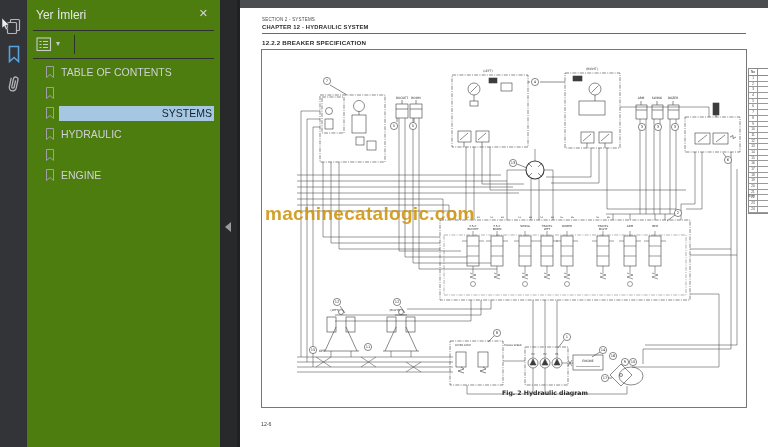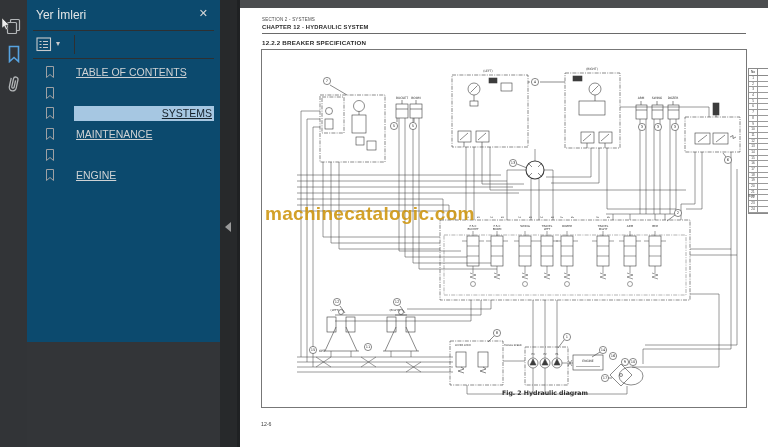--- a/index.html
+++ b/index.html
@@ -4,34 +4,34 @@
 <style>
   html,body{margin:0;padding:0;background:#222;}
   #app{position:relative;width:768px;height:447px;overflow:hidden;background:#333538;
        font-family:"Liberation Sans",sans-serif;-webkit-font-smoothing:antialiased;}
 
   
   #icon-strip{position:absolute;left:0;top:0;width:27px;height:447px;background:#323437;}
   .strip-icon{position:absolute;left:0;width:27px;text-align:center;}
 
   
-  #bookmark-panel{position:absolute;left:27px;top:0;width:193px;height:342px;background:#0c4a6e;color:#cfd2d4;}
+  #bookmark-panel{position:absolute;left:27px;top:0;width:193px;height:447px;background:#4d7c0f;color:#cfd2d4;}
   #panel-header{position:relative;height:30px;}
   #panel-title{position:absolute;left:9px;top:8px;font-size:12px;color:#e4e6e7;}
   #panel-close{position:absolute;right:12px;top:7px;font-size:11px;color:#d8d8d8;cursor:default;}
   .h-div{position:absolute;left:6px;right:6px;height:1px;background:#2e3032;}
   #panel-toolbar{position:absolute;left:0;top:31px;width:100%;height:27px;}
   #options-btn{position:absolute;left:9px;top:6px;width:30px;height:17px;}
   #options-caret{position:absolute;left:20px;top:2px;font-size:8px;color:#c8cacc;}
   #toolbar-vdiv{position:absolute;left:47px;top:4px;width:1px;height:19px;background:#2e3032;}
 
   #bookmark-list{position:absolute;left:0;top:62px;right:0;}
   .bm-row{display:flex;align-items:flex-start;padding:3px 6px 3px 18px;min-height:14px;}
   .bm-glyph{width:10px;height:14px;flex:0 0 10px;margin-top:0px;color:#9ea1a4;}
-  .bm-label{flex:1;margin-left:19px;font-size:10.5px;line-height:13px;color:#cfd2d4;padding:1px 2px;text-decoration:underline;}
+  .bm-label{flex:1;margin-left:4px;font-size:10.5px;line-height:13px;color:#cfd2d4;padding:1px 2px;}
   .bm-row.selected .bm-label{background:#a6c7e2;color:#16222c;text-align:right;}
 
   
   #splitter{position:absolute;left:220px;top:0;width:20px;height:447px;background:#27292b;}
   #splitter-edge{position:absolute;left:17px;top:0;width:3px;height:447px;background:#1f2123;}
   #collapse-arrow{position:absolute;left:5px;top:222px;width:0;height:0;
     border-top:5px solid transparent;border-bottom:5px solid transparent;border-right:6px solid #9a9a9a;}
 
   
   #doc{position:absolute;left:240px;top:0;width:528px;height:447px;background:#4b4d4f;}
@@ -116,21 +116,21 @@
         <div class="bm-row selected">
           <svg class="bm-glyph" viewBox="0 0 10 14">
             <path d="M1.5,1.5 h7 v11 l-3.5,-3 l-3.5,3 z" fill="none" stroke="currentColor" stroke-width="1"></path>
           </svg>
           <span class="bm-label">SYSTEMS</span>
         </div>
         <div class="bm-row">
           <svg class="bm-glyph" viewBox="0 0 10 14">
             <path d="M1.5,1.5 h7 v11 l-3.5,-3 l-3.5,3 z" fill="none" stroke="currentColor" stroke-width="1"></path>
           </svg>
-          <span class="bm-label">MAINTENANCE</span>
+          <span class="bm-label">HYDRAULIC</span>
         </div>
         <div class="bm-row">
           <svg class="bm-glyph" viewBox="0 0 10 14">
             <path d="M1.5,1.5 h7 v11 l-3.5,-3 l-3.5,3 z" fill="none" stroke="currentColor" stroke-width="1"></path>
           </svg>
         </div>
         <div class="bm-row">
           <svg class="bm-glyph" viewBox="0 0 10 14">
             <path d="M1.5,1.5 h7 v11 l-3.5,-3 l-3.5,3 z" fill="none" stroke="currentColor" stroke-width="1"></path>
           </svg>

